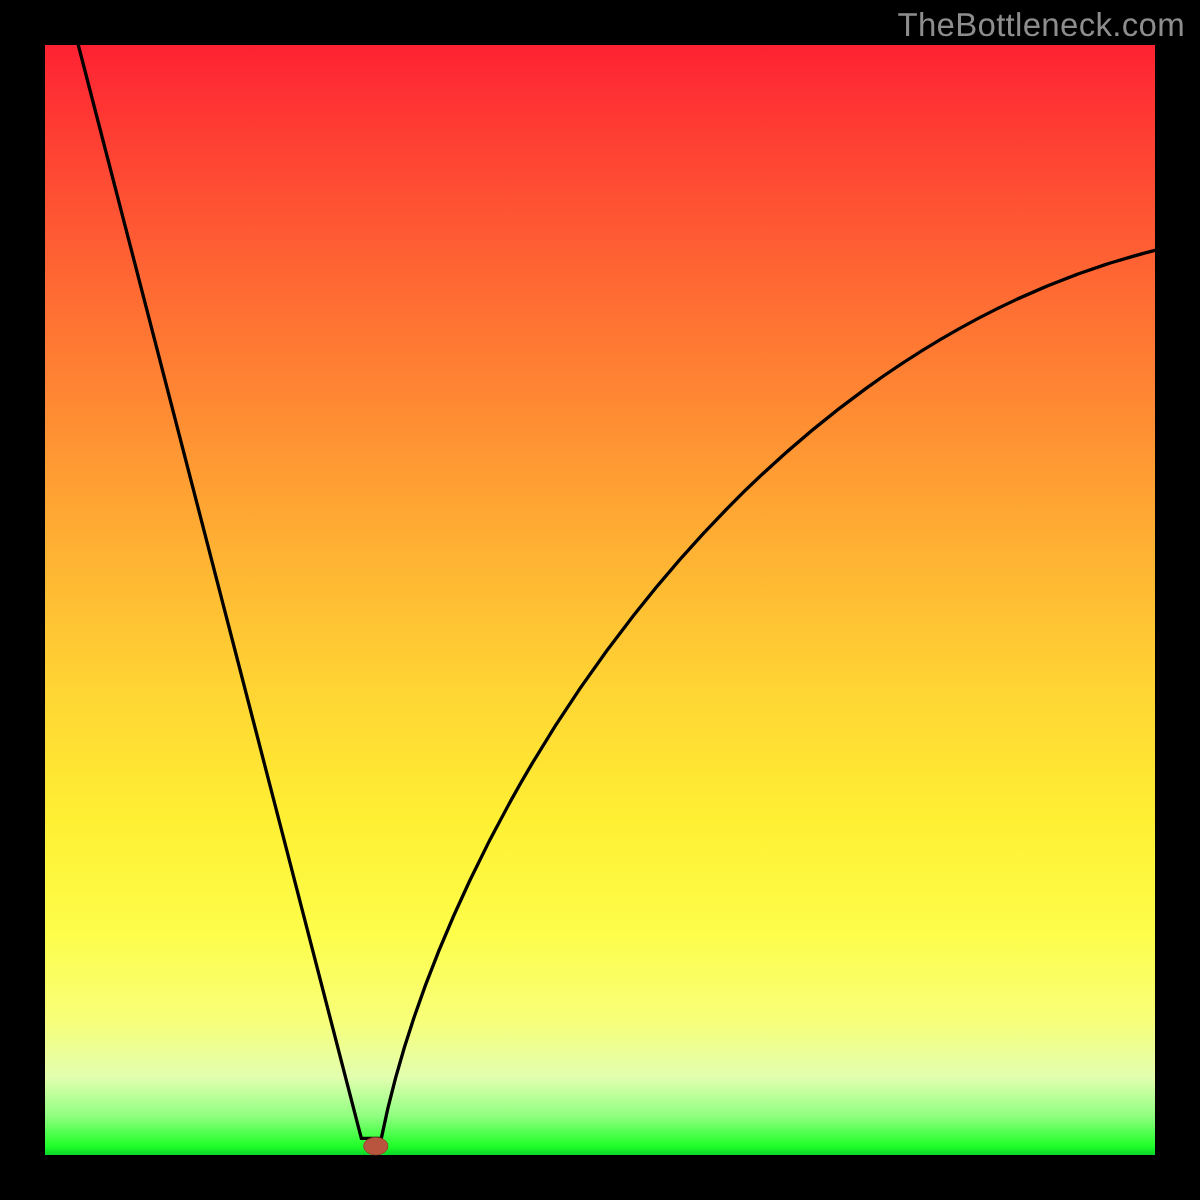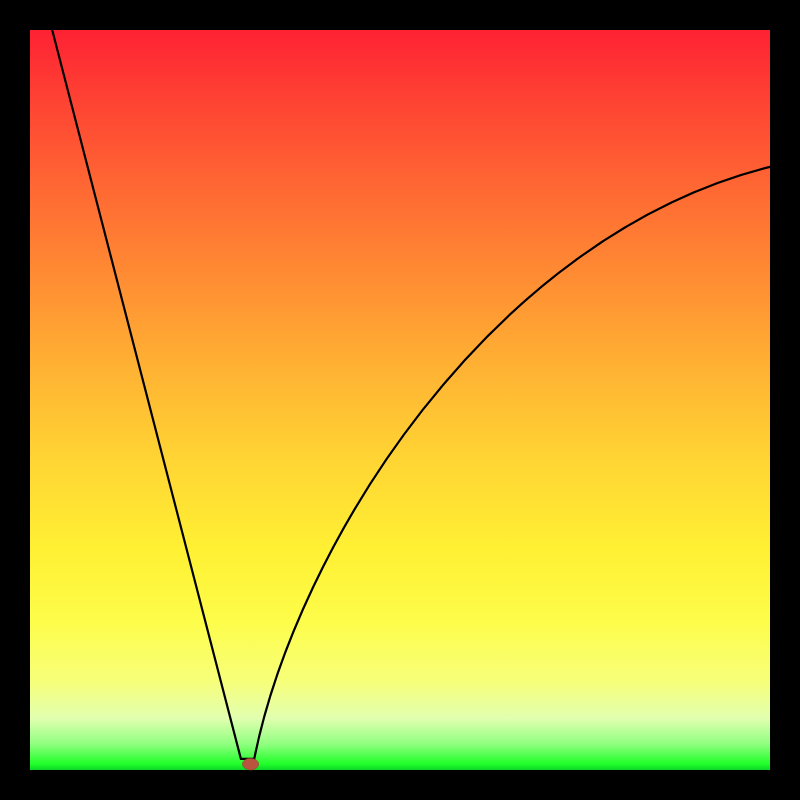--- a/index.html
+++ b/index.html
@@ -71,13 +71,14 @@
 
 <div class="frame">
 
   <div class="plot-area">
     <svg class="curve" viewBox="0 0 740 740" preserveAspectRatio="none">
       <path id="curve-path" d="M 22.2 0 Q 155.4 518 210.89999999999998 728.9 L 224.22 728.9 C 266.4 518 458.8 207.20000000000002 740 136.90000000000003" fill="none" stroke="#000" stroke-width="2.2" stroke-linecap="round"></path>
       <ellipse id="marker-ellipse" class="marker" cx="220.51999999999998" cy="734.08" rx="8.139999999999999" ry="5.92"></ellipse>
     </svg>
   </div>
 
+  <div class="attribution">TheBottleneck.com</div>
 </div>
 
 </body></html>

